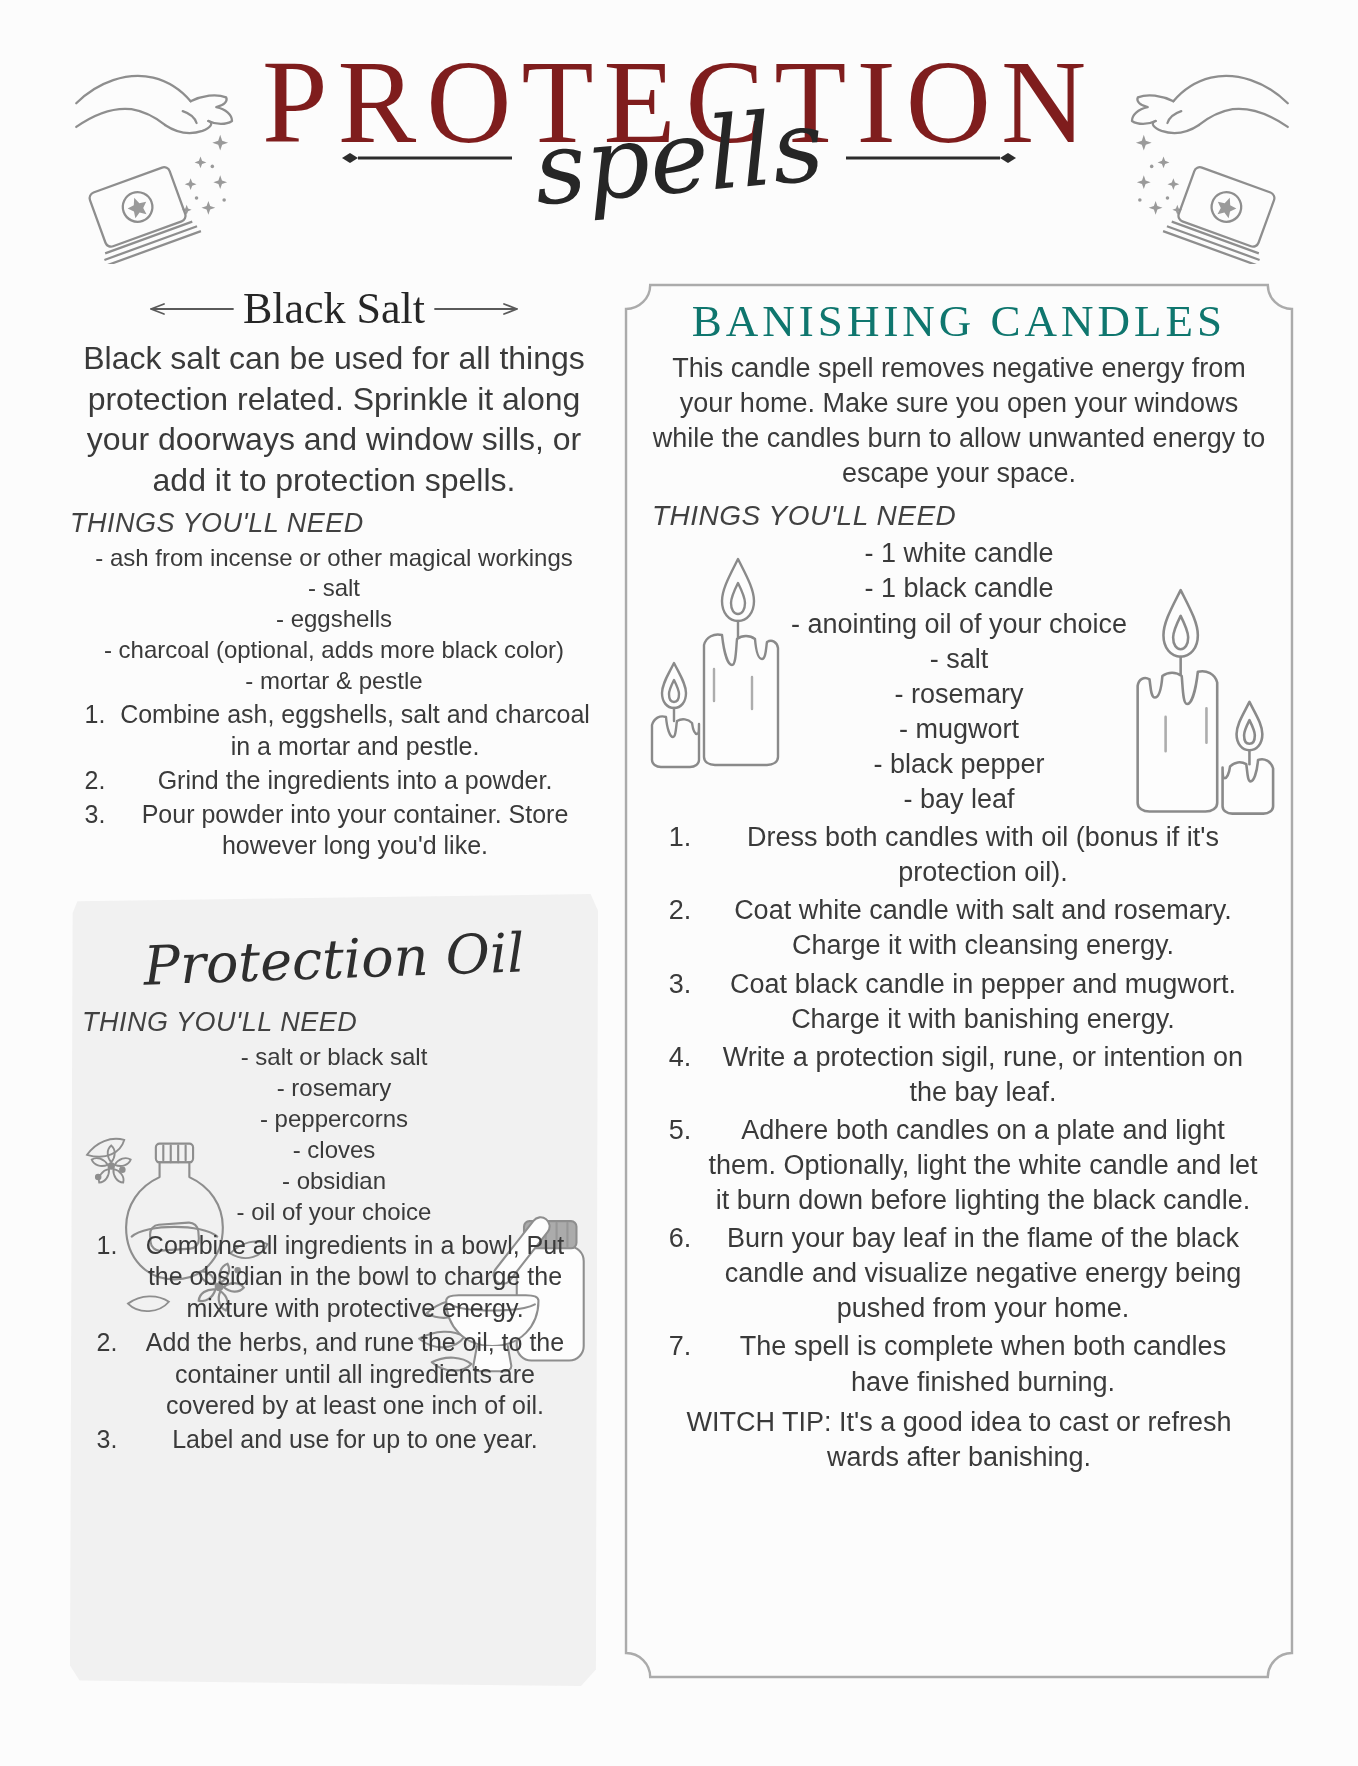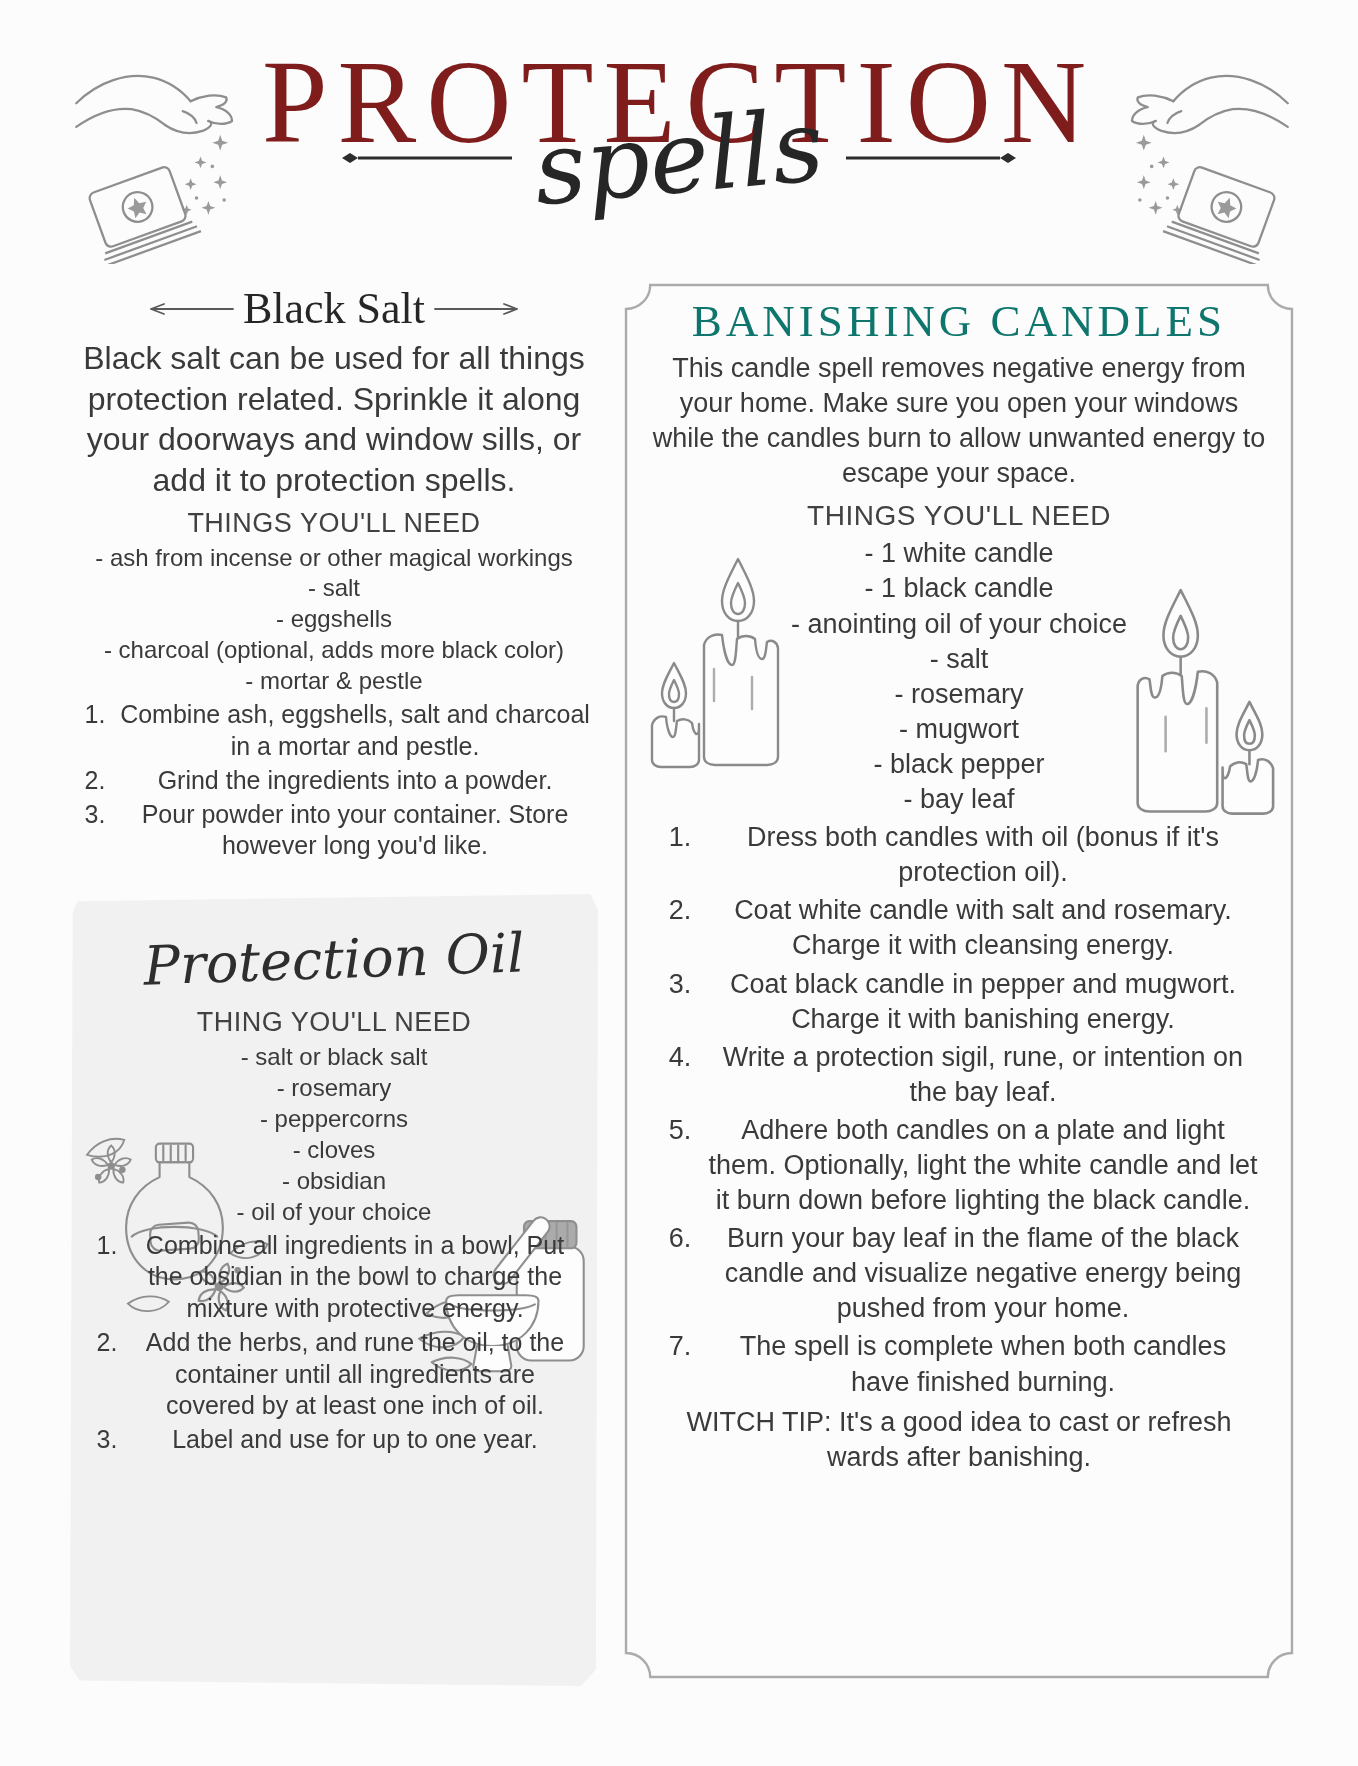--- a/index.html
+++ b/index.html
@@ -30,21 +30,21 @@
 
   
   .columns { position: absolute; top: 268px; left: 70px; right: 64px; display: flex; gap: 26px; margin-top: 15px; }
   .left-col { width: 528px; flex: none; }
   .right-col { flex: 1; }
 
   
   .bs-heading-row { display: flex; align-items: center; justify-content: center; gap: 8px; margin-bottom: 2px; }
   .bs-heading { font-family: "Liberation Serif", serif; font-size: 44px; color: #262626; white-space: nowrap; }
   .intro { font-size: 32px; line-height: 1.27; text-align: center; margin: 4px 0 0; }
-  .need { font-size: 27px; letter-spacing: .5px; text-align: center; margin: 7px 0 4px; color: #414141; }
+  .need { font-size: 27px; letter-spacing: .5px; margin: 7px 0 4px; color: #414141; font-style: italic; }
   .item { font-size: 24px; line-height: 1.29; text-align: center; }
   .step { display: flex; font-size: 25px; line-height: 1.27; margin: 2px 0; }
   .step-num { flex: none; width: 50px; text-align: center; }
   .step-text { flex: 1; text-align: center; padding-right: 8px; }
 
   
   .oil-box {
     position: relative; margin-top: 32px; background: #f1f1f1;
     padding: 34px 12px 36px; min-height: 792px;
     clip-path: polygon(1.4% 0.9%, 98.6% 0%, 100% 2.1%, 99.6% 97.9%, 96.8% 100%, 1.8% 99.3%, 0% 97.4%, 0.5% 2.4%);

